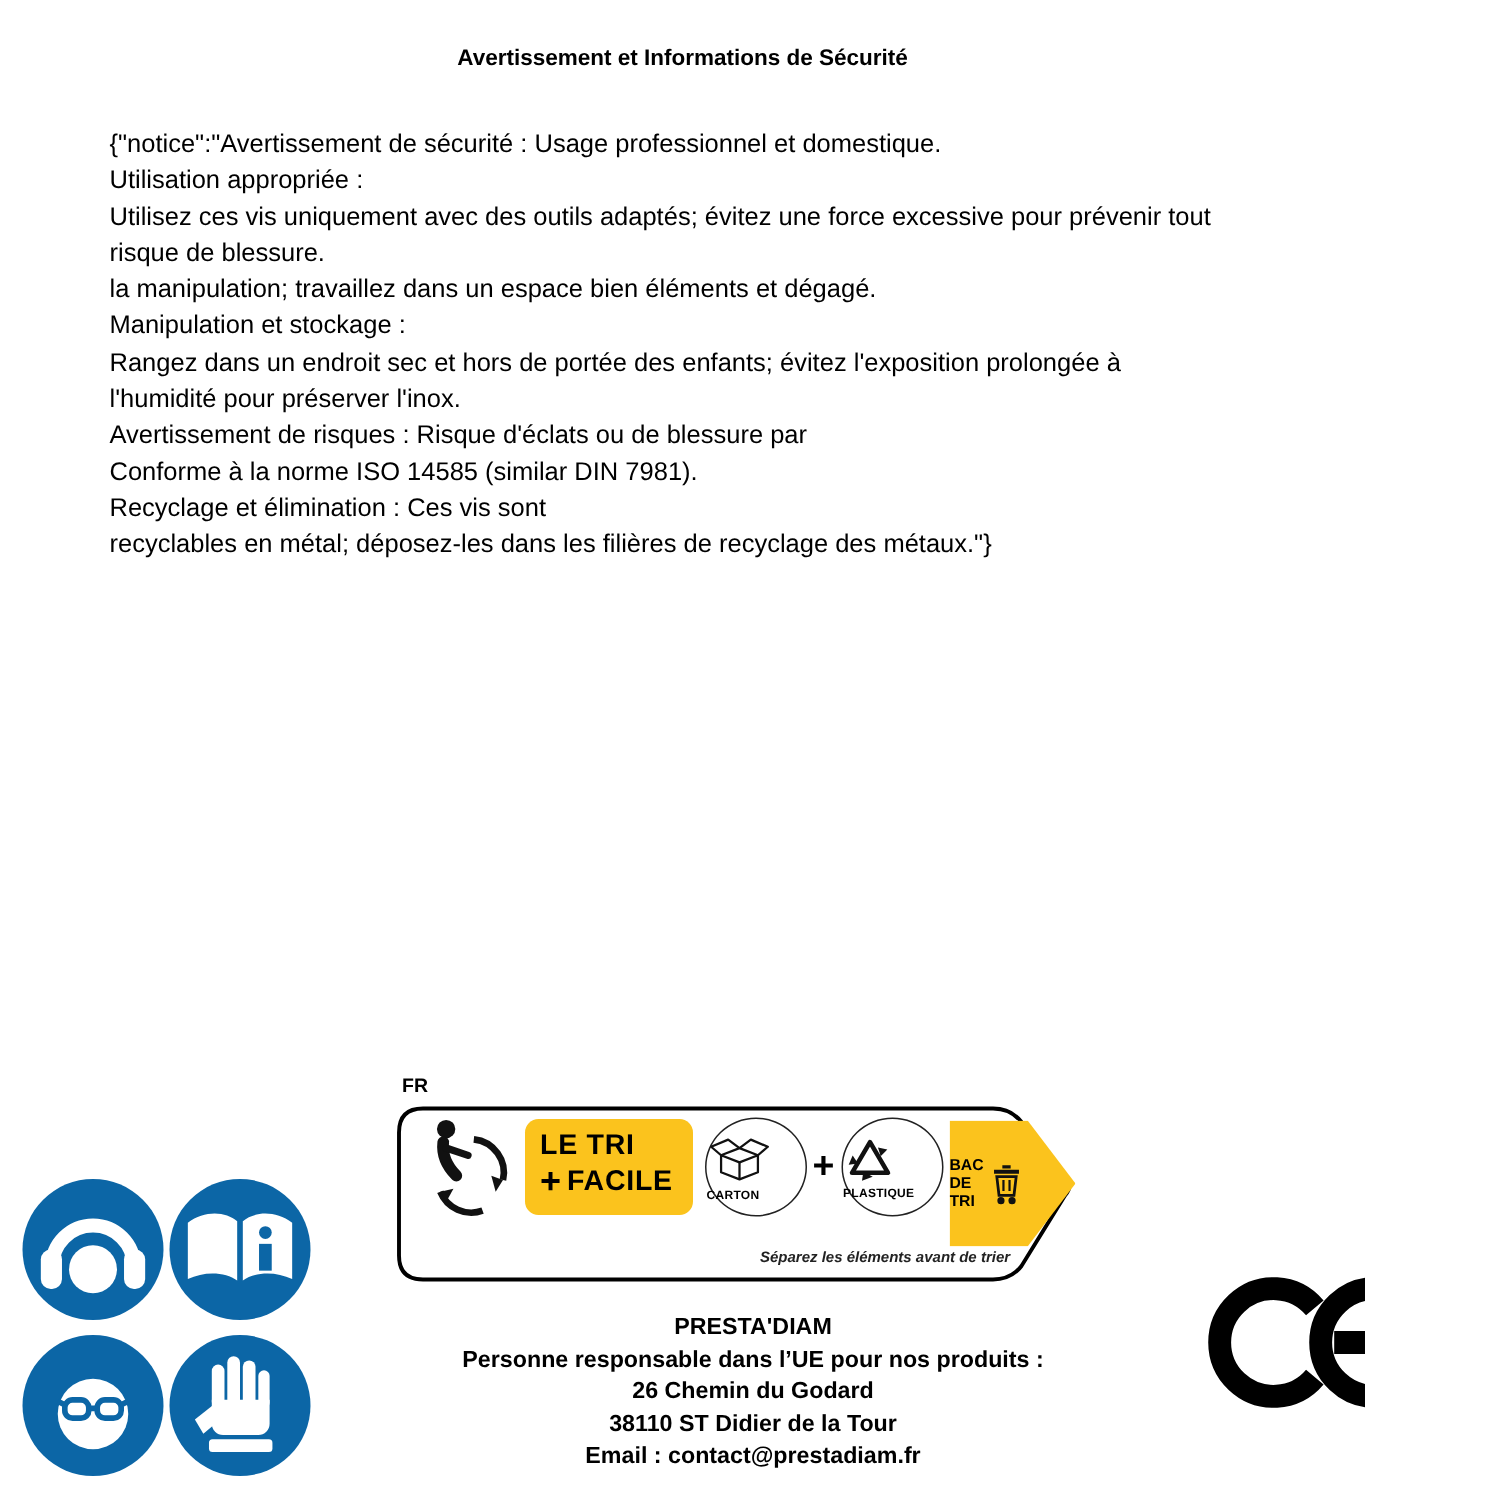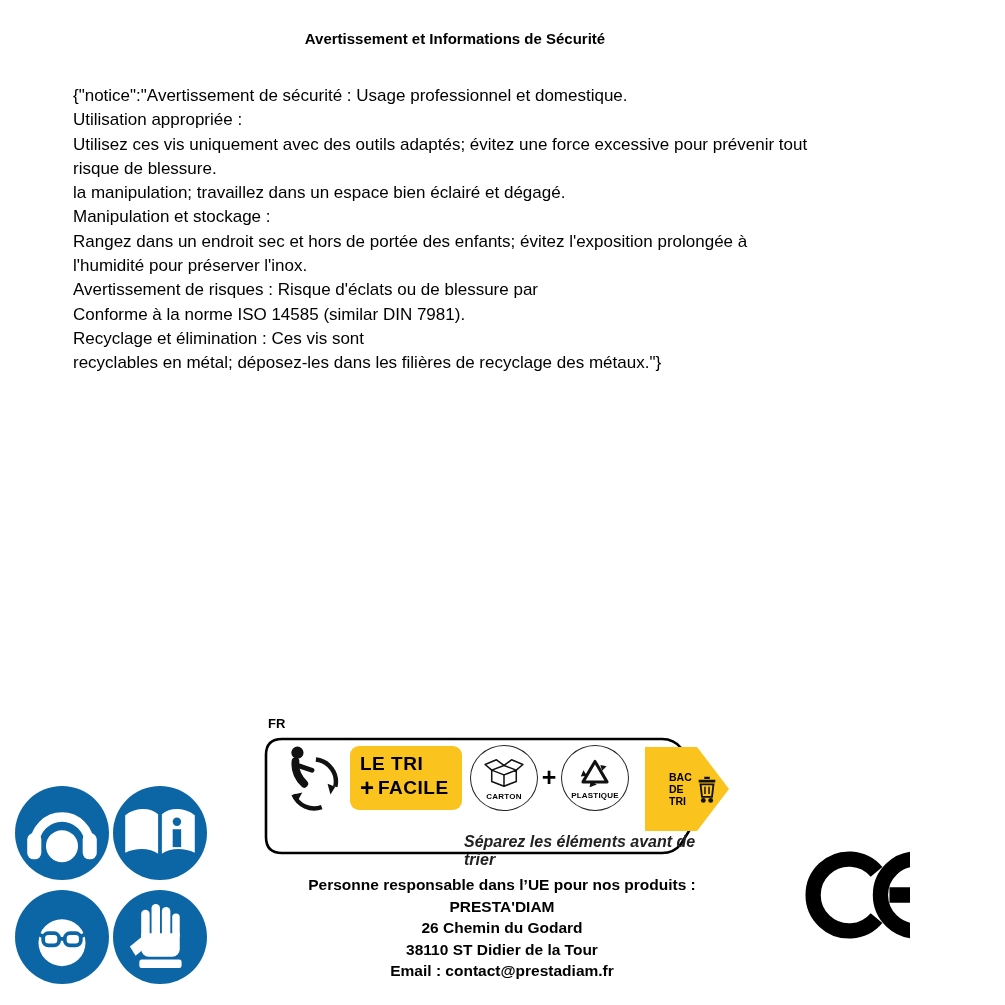--- a/index.html
+++ b/index.html
@@ -27,54 +27,54 @@
   .tri-outline { position:absolute; inset:0; width:100%; height:100%; }
   .triman { position:absolute; left:16px; top:7px; width:64px; height:68px; }
   .facile-box { position:absolute; left:86px; top:9px; width:112px; height:64px;
                 background:#fbc31d; border-radius:9px; padding:7px 0 4px 10px; }
   .facile-line1 { font-size:19px; font-weight:800; letter-spacing:.5px; }
   .facile-line2 { display:flex; align-items:center; gap:4px; margin-top:1px; }
   .facile-plus { font-size:24px; font-weight:900; line-height:1; }
   .facile-word { font-size:19px; font-weight:800; letter-spacing:.5px; }
   .bubble { position:absolute; top:8px; width:68px; height:66px; border:1.7px solid #222;
             border-radius:50%; background:#fff; display:flex; flex-direction:column;
-            align-items:center; justify-content:center; gap:2px; }
+            align-items:flex-start; justify-content:center; gap:2px; }
   .bubble.carton { left:206px; }
   .bubble.plastique { left:297px; }
   .bubble-caption { font-size:8px; font-weight:700; letter-spacing:.2px; }
   .mid-plus { position:absolute; left:272px; top:26px; width:26px; text-align:center;
               font-size:25px; font-weight:900; }
   .chevron { position:absolute; left:369px; top:10px; width:84px; height:84px;
              background:#fbc31d;
              clip-path:polygon(0 0, 62% 0, 100% 50%, 62% 100%, 0 100%);
-             display:flex; align-items:center; padding-left:24px; gap:3px;margin-left:12px; }
+             display:flex; align-items:center; padding-left:0; gap:3px; }
   .bac-text { font-size:10.5px; font-weight:800; line-height:1.15; }
-  .tagline { position:absolute; left:200px; top:96px; width:252px; text-align:left;
-             font-size:16px; font-style:italic; font-weight:700; color:#222; }
+  .tagline { position:absolute; left:200px; top:96px; width:252px; text-align:center;
+             font-size:10px; font-style:italic; font-weight:700; color:#222; }
 
   
   .address { position:absolute; left:252px; top:874px; width:500px; text-align:center;
              font-size:15.5px; font-weight:700; line-height:21.5px; }
 
   
   .ce { position:absolute; left:797px; top:848px; width:158px; height:94px; }
 </style>
 </head>
 <body>
 
 <div class="page">
 
   <div class="title">Avertissement et Informations de Sécurité</div>
 
   <div class="notice">
     <div>{"notice":"Avertissement de sécurité : Usage professionnel et domestique.</div>
     <div>Utilisation appropriée :</div>
     <div>Utilisez ces vis uniquement avec des outils adaptés; évitez une force excessive pour prévenir tout</div>
     <div>risque de blessure.</div>
-    <div>la manipulation; travaillez dans un espace bien éclairé et dégagé.</div>
+    <div>la manipulation; travaillez dans un espace bien éléments et dégagé.</div>
     <div>Manipulation et stockage :</div>
     <div>Rangez dans un endroit sec et hors de portée des enfants; évitez l'exposition prolongée à</div>
     <div>l'humidité pour préserver l'inox.</div>
     <div>Avertissement de risques : Risque d'éclats ou de blessure par</div>
     <div>Conforme à la norme ISO 14585 (similar DIN 7981).</div>
     <div>Recyclage et élimination : Ces vis sont</div>
     <div>recyclables en métal; déposez-les dans les filières de recyclage des métaux."}</div>
   </div>
 
   <div class="icon-grid">
@@ -180,22 +180,22 @@
         <path d="M10.8,13.5 v8 M15.2,13.5 v8" stroke="#111" stroke-width="1.6" fill="none"></path>
         <circle cx="9" cy="28.4" r="2.6" fill="#111"></circle>
         <circle cx="17" cy="28.4" r="2.6" fill="#111"></circle>
       </svg>
     </div>
 
     <div class="tagline">Séparez les éléments avant de trier</div>
   </div>
 
   <div class="address">
+    <div>PRESTA'DIAM</div>
     <div>Personne responsable dans l’UE pour nos produits :</div>
-    <div>PRESTA'DIAM</div>
     <div>26 Chemin du Godard</div>
     <div>38110 ST Didier de la Tour</div>
     <div>Email : contact@prestadiam.fr</div>
   </div>
 
   <svg class="ce" viewBox="0 0 176 104" aria-hidden="true">
     <g fill="none" stroke="#000" stroke-width="17">
       <path d="M88.6,26.3 A40,40 0 1 0 88.6,77.7"></path>
       <path d="M163.6,26.3 A40,40 0 1 0 163.6,77.7"></path>
       <path d="M103,52 H165"></path>

